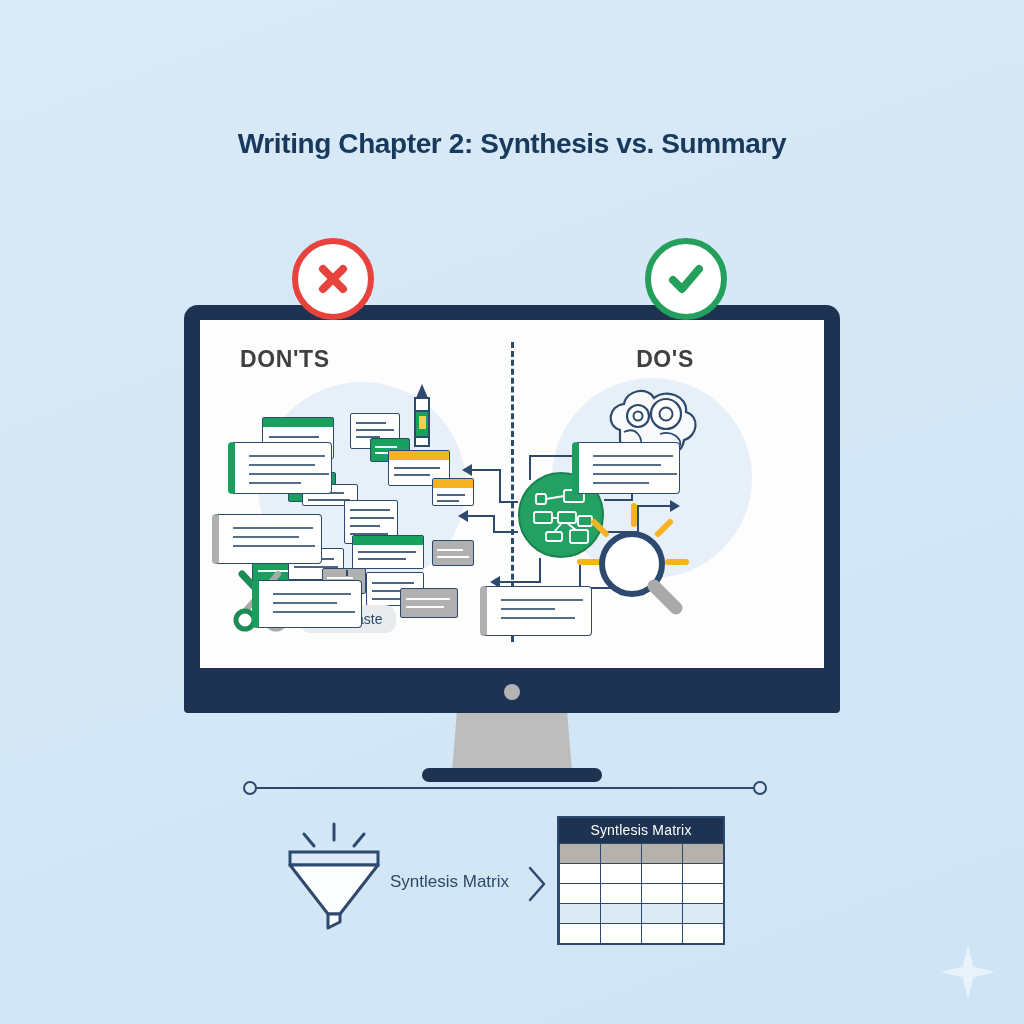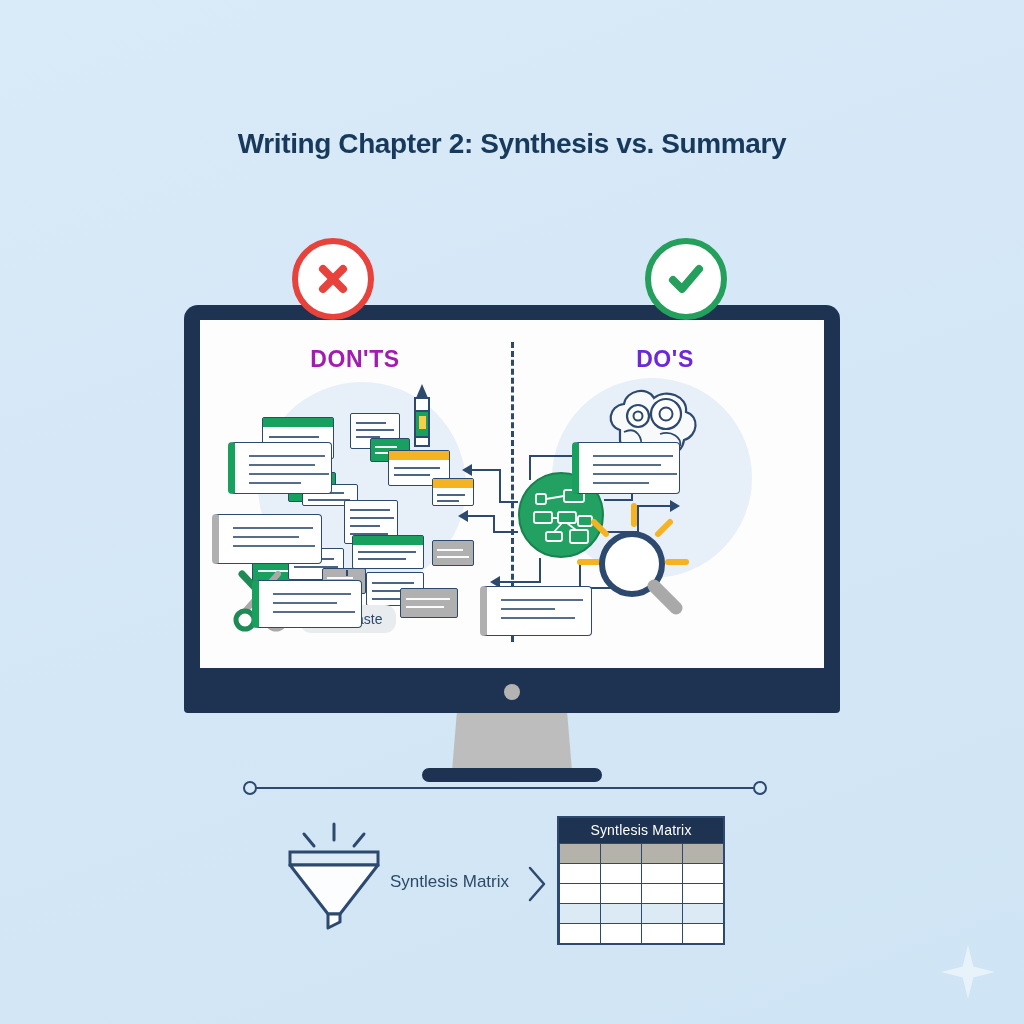--- a/index.html
+++ b/index.html
@@ -57,26 +57,26 @@
     background: #bdbdbd; clip-path: polygon(4% 0, 96% 0, 100% 100%, 0 100%);
     z-index: 15;
   }
   #monitor-base {
     position: absolute; left: 422px; top: 768px; width: 180px; height: 14px;
     background: #1e3352; border-radius: 7px; z-index: 16;
   }
 
   
   #panel-dont-label {
-    position: absolute; left: 40px; top: 26px; width: 230px; text-align: center;
-    font-size: 23px; font-weight: bold; color: #a21caf; letter-spacing: 0.6px;
+    position: absolute; left: 40px; top: 26px; width: 230px; text-align: left;
+    font-size: 23px; font-weight: bold; color: #404040; letter-spacing: 0.6px;
   }
   #panel-do-label {
     position: absolute; left: 350px; top: 26px; width: 230px; text-align: center;
-    font-size: 23px; font-weight: bold; color: #6d28d9; letter-spacing: 0.6px;
+    font-size: 23px; font-weight: bold; color: #404040; letter-spacing: 0.6px;
   }
   #panel-divider {
     position: absolute; left: 311px; top: 22px; width: 0; height: 300px;
     border-left: 3px dashed #2d4a6e;
   }
   .halo {
     position: absolute; border-radius: 50%;
     background: #dfeaf5; opacity: .75;
   }
 

